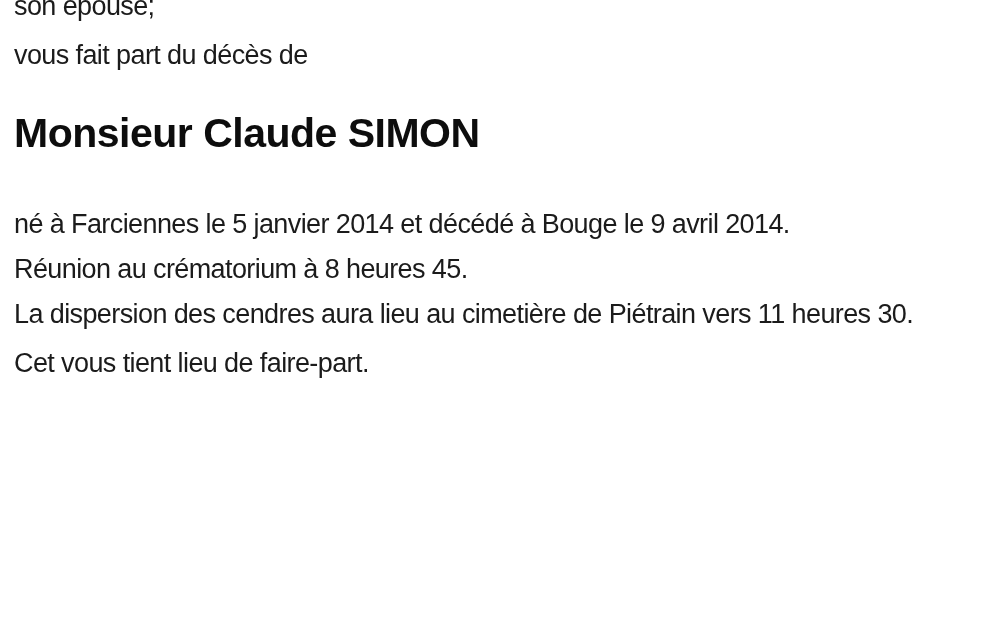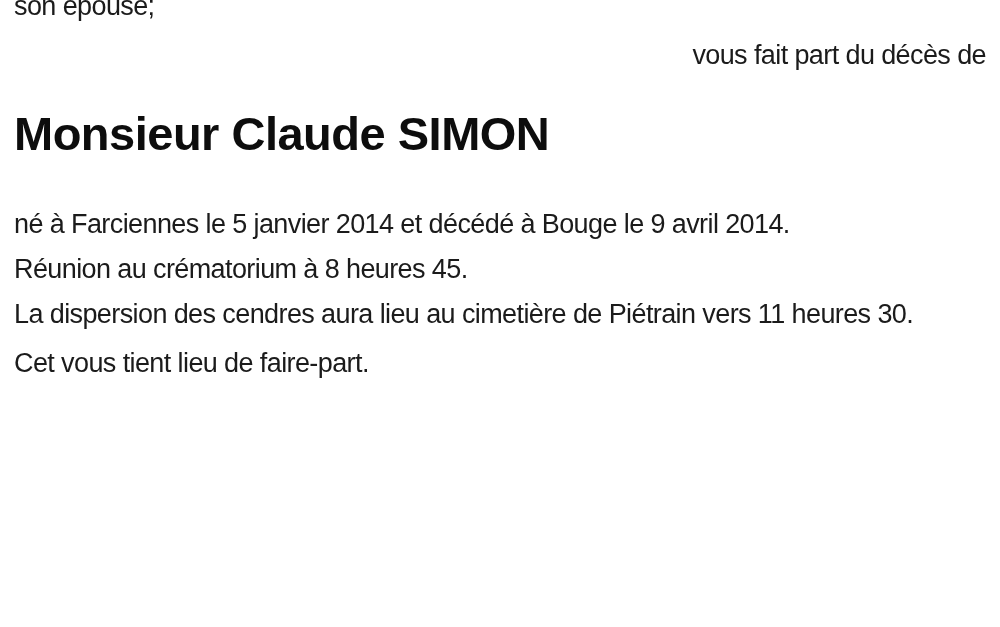--- a/index.html
+++ b/index.html
@@ -28,25 +28,24 @@
   }
   .sender-line {
     margin-top: 0;
   }
   .relation-line {
     margin-top: -15px !important;
     text-align: left;
   }
   .intro-line {
     margin-top: 6px !important;
-    text-align: right;
   }
   .deceased-name {
     margin: 32px 0 0;
-    font-size: 47px;
+    font-size: 41px;
     line-height: 49px;
     font-weight: bold;
     letter-spacing: -0.5px;
     color: #0d0d0d;
   }
   .life-dates {
     margin-top: 45px !important;
   }
   .ceremony-paragraph {
     margin-top: 8px !important;

